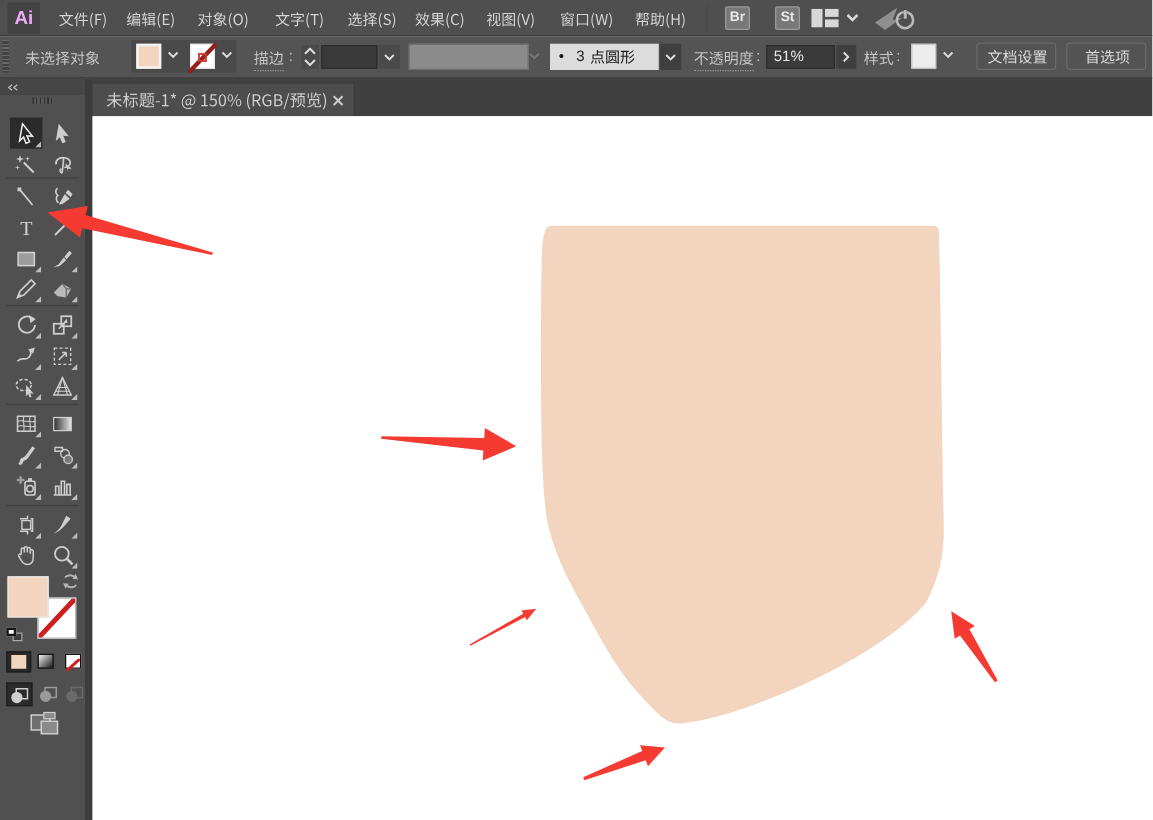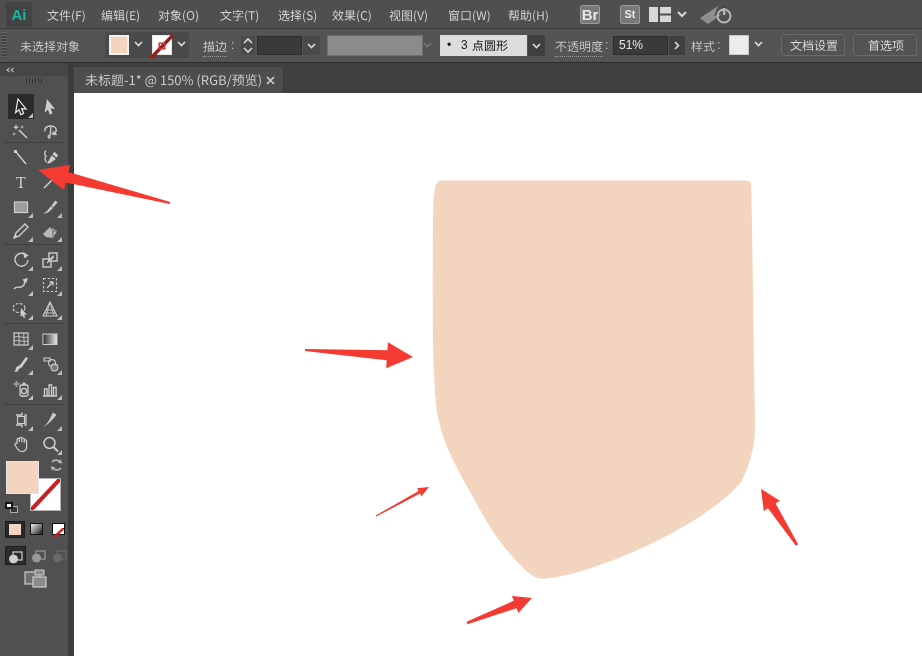--- a/index.html
+++ b/index.html
@@ -3,21 +3,21 @@
 <meta charset="utf-8">
 <style>
 * { margin:0; padding:0; box-sizing:border-box; }
 html,body { width:922px; height:656px; overflow:hidden; background:#fff;
   font-family:"Liberation Sans", sans-serif; }
 #app { position:relative; width:922px; height:656px; }
 
 #menubar { position:absolute; left:0; top:0; width:922px; height:29px;
   background:#4f4f4f; border-bottom:1px solid #3a3a3a; color:#d6d6d6; font-size:12px; }
 #ailogo { position:absolute; left:6px; top:2px; width:26px; height:25px;
-  background:#434343; color:#14b8a6; font-weight:bold; font-size:15px;
+  background:#434343; color:#f0abfc; font-weight:bold; font-size:15px;
   text-align:center; line-height:25px; }
 .menu { position:absolute; top:0; height:28px; line-height:28px; }
 
 #optbar { position:absolute; left:0; top:29px; width:922px; height:34px;
   background:#545454; border-bottom:1px solid #2e2e2e; color:#c8c8c8; font-size:12px; }
 .grip { position:absolute; left:2px; top:3px; width:5px; height:26px;
   background:repeating-linear-gradient(to bottom,#6a6a6a 0 1px,#424242 1px 3px); }
 .olabel { position:absolute; top:0; height:32px; line-height:32px; }
 .swbox { position:absolute; top:6px; width:20px; height:20px; }
 .chev { position:absolute; top:6px; width:15px; height:20px; color:#ddd; }
@@ -125,21 +125,21 @@
   <span class="menu" style="left:508px;top:8px;line-height:normal">
         <svg width="41" height="16" viewBox="0 0 41 16" style="display:block">
           <path transform="translate(0.0,12) scale(0.012000,-0.012000)" d="M274 840V761H66V700H274V627H87V568H274V544C274 528 272 510 266 490H50V429H237C206 384 154 340 69 311C86 297 110 273 122 257C231 300 291 366 322 429H540V490H344C348 510 350 528 350 544V568H513V627H350V700H534V761H350V840ZM584 798V303H656V733H827C800 690 767 640 734 596C822 547 855 502 855 466C855 445 848 431 830 423C818 419 803 416 788 415C759 413 723 414 680 418C692 401 702 374 704 355C743 351 786 352 820 355C840 357 863 363 880 371C913 389 930 417 929 461C929 506 900 554 814 607C856 657 900 718 938 770L886 801L873 798ZM150 262V-26H226V194H458V-78H536V194H789V58C789 45 785 41 768 40C752 40 693 40 629 41C639 23 651 -4 655 -24C739 -24 792 -24 824 -13C856 -2 866 19 866 56V262H536V341H458V262Z" fill="#d6d6d6"></path>
           <path transform="translate(12.0,12) scale(0.012000,-0.012000)" d="M633 840C633 763 633 686 631 613H466V542H628C614 300 563 93 371 -26C389 -39 414 -64 426 -82C630 52 685 279 700 542H856C847 176 837 42 811 11C802 -1 791 -4 773 -4C752 -4 700 -3 643 1C656 -19 664 -50 666 -71C719 -74 773 -75 804 -72C836 -69 857 -60 876 -33C909 10 919 153 929 576C929 585 929 613 929 613H703C706 687 706 763 706 840ZM34 95 48 18C168 46 336 85 494 122L488 190L433 178V791H106V109ZM174 123V295H362V162ZM174 509H362V362H174ZM174 576V723H362V576Z" fill="#d6d6d6"></path>
           <path transform="translate(24.0,12) scale(0.012000,-0.012000)" d="M239 -196 295 -171C209 -29 168 141 168 311C168 480 209 649 295 792L239 818C147 668 92 507 92 311C92 114 147 -47 239 -196Z" fill="#d6d6d6"></path>
           <path transform="translate(28.1,12) scale(0.012000,-0.012000)" d="M101 0H193V346H535V0H628V733H535V426H193V733H101Z" fill="#d6d6d6"></path>
           <path transform="translate(36.8,12) scale(0.012000,-0.012000)" d="M99 -196C191 -47 246 114 246 311C246 507 191 668 99 818L42 792C128 649 171 480 171 311C171 141 128 -29 42 -171Z" fill="#d6d6d6"></path>
         </svg>
       </span>
   <div style="position:absolute;left:565px;top:4px;width:1px;height:20px;background:#4a4a4a"></div>
-  <div style="position:absolute;left:580px;top:5px;width:20px;height:19px;background:#787878;border:1px solid #9a9a9a;border-radius:2px;color:#e8e8e8;font-size:15px;font-weight:bold;text-align:center;line-height:17px">Br</div>
+  <div style="position:absolute;left:580px;top:5px;width:20px;height:19px;background:#787878;border:1px solid #9a9a9a;border-radius:2px;color:#e8e8e8;font-size:11px;font-weight:bold;text-align:center;line-height:17px">Br</div>
   <div style="position:absolute;left:620px;top:5px;width:20px;height:19px;background:#787878;border:1px solid #9a9a9a;border-radius:2px;color:#e8e8e8;font-size:11px;font-weight:bold;text-align:center;line-height:17px">St</div>
   <svg style="position:absolute;left:649px;top:7px" width="22" height="15" viewBox="0 0 22 15">
     <rect x="0" y="0" width="9" height="15" fill="#d8d8d8"></rect>
     <rect x="11" y="0" width="11" height="6.5" fill="#d8d8d8"></rect>
     <rect x="11" y="8.5" width="11" height="6.5" fill="#d8d8d8"></rect>
   </svg>
   <svg style="position:absolute;left:677px;top:11px" width="10" height="7" viewBox="0 0 10 7">
     <path d="M1 1 L5 5 L9 1" stroke="#d8d8d8" stroke-width="2" fill="none"></path>
   </svg>
   <svg style="position:absolute;left:698px;top:4px" width="36" height="22" viewBox="0 0 36 22">

